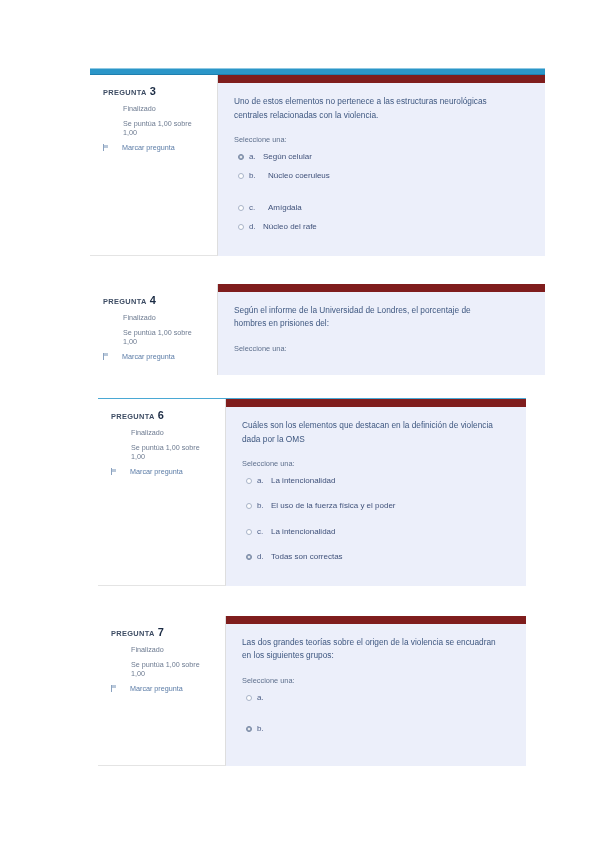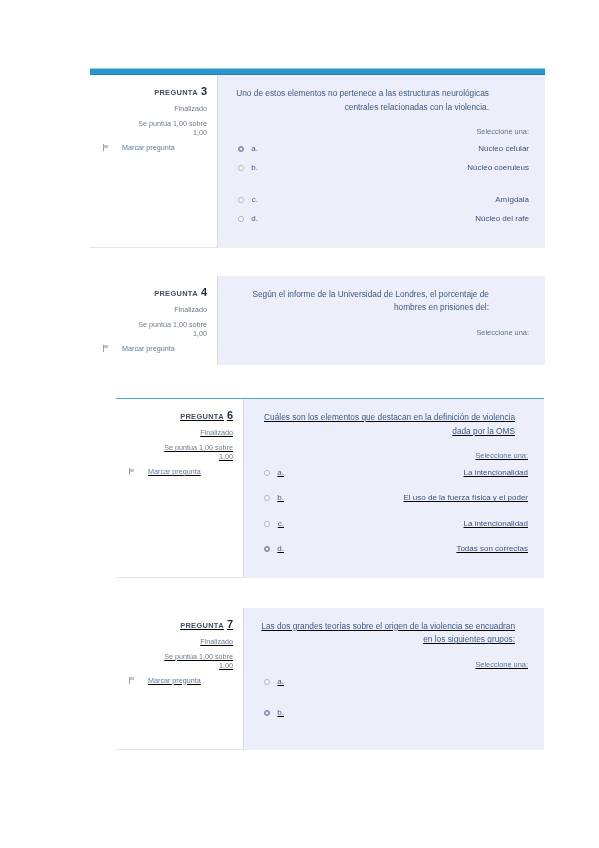--- a/index.html
+++ b/index.html
@@ -41,21 +41,20 @@
     height: 1px;
     background: #4aa8d4;
     border: 0;
   }
 
   
   .qblock {
     display: flex;
     align-items: stretch;
     background: #7f1d1d;
-    text-align: right;
   }
 
   .qinfo {
     width: 128px;
     flex: 0 0 128px;
     background: #ffffff;
     border-right: 1px solid #dedede;
     border-bottom: 1px solid #e4e4e4;
     padding: 11px 10px 12px 13px;
     box-sizing: border-box;
@@ -112,20 +111,21 @@
     left: 1px; top: 0.5px;
     width: 4px; height: 3px;
     background: #b9c8da;
   }
 
   .qcontent {
     flex: 1 1 auto;
     background: #eceffa;
     padding: 12px 16px 14px 16px;
     box-sizing: border-box;
+    margin-top: 8px;
   }
 
   .qtext {
     font-size: 8.3px;
     line-height: 1.65;
     color: #3f5880;
     margin: 0 0 13px 0;
     max-width: 255px;
   }
 
@@ -178,21 +178,21 @@
   .alabel {
     flex: 0 0 auto;
     width: 9px;
     color: #4a5c84;
   }
   .atext { flex: 1 1 auto; }
   .atext.indent { padding-left: 5px; }
 
   
   #block-a { top: 68px; }
-  #block-b { top: 398px; left: 116px; width: 428px; text-decoration: underline; }
+  #block-b { top: 398px; left: 98px; width: 428px; }
 
   .bottom-fade {
     height: 9px;
     background: #eceffa;
   }
 </style>
 </head>
 <body>
 
 <div class="page">
@@ -213,21 +213,21 @@
           <span>Marcar pregunta</span>
         </div>
       </div>
       <div class="qcontent">
         <p class="qtext">Uno de estos elementos no pertenece a las estructuras neurológicas centrales relacionadas con la violencia.</p>
         <p class="qprompt">Seleccione una:</p>
         <ul class="answers">
           <li class="answer">
             <span class="radio checked"></span>
             <span class="alabel">a.</span>
-            <span class="atext">Núcleo celular</span>
+            <span class="atext">Según celular</span>
           </li>
           <li class="answer gap-big">
             <span class="radio"></span>
             <span class="alabel">b.</span>
             <span class="atext indent">Núcleo coeruleus</span>
           </li>
           <li class="answer">
             <span class="radio"></span>
             <span class="alabel">c.</span>
             <span class="atext indent">Amígdala</span>

